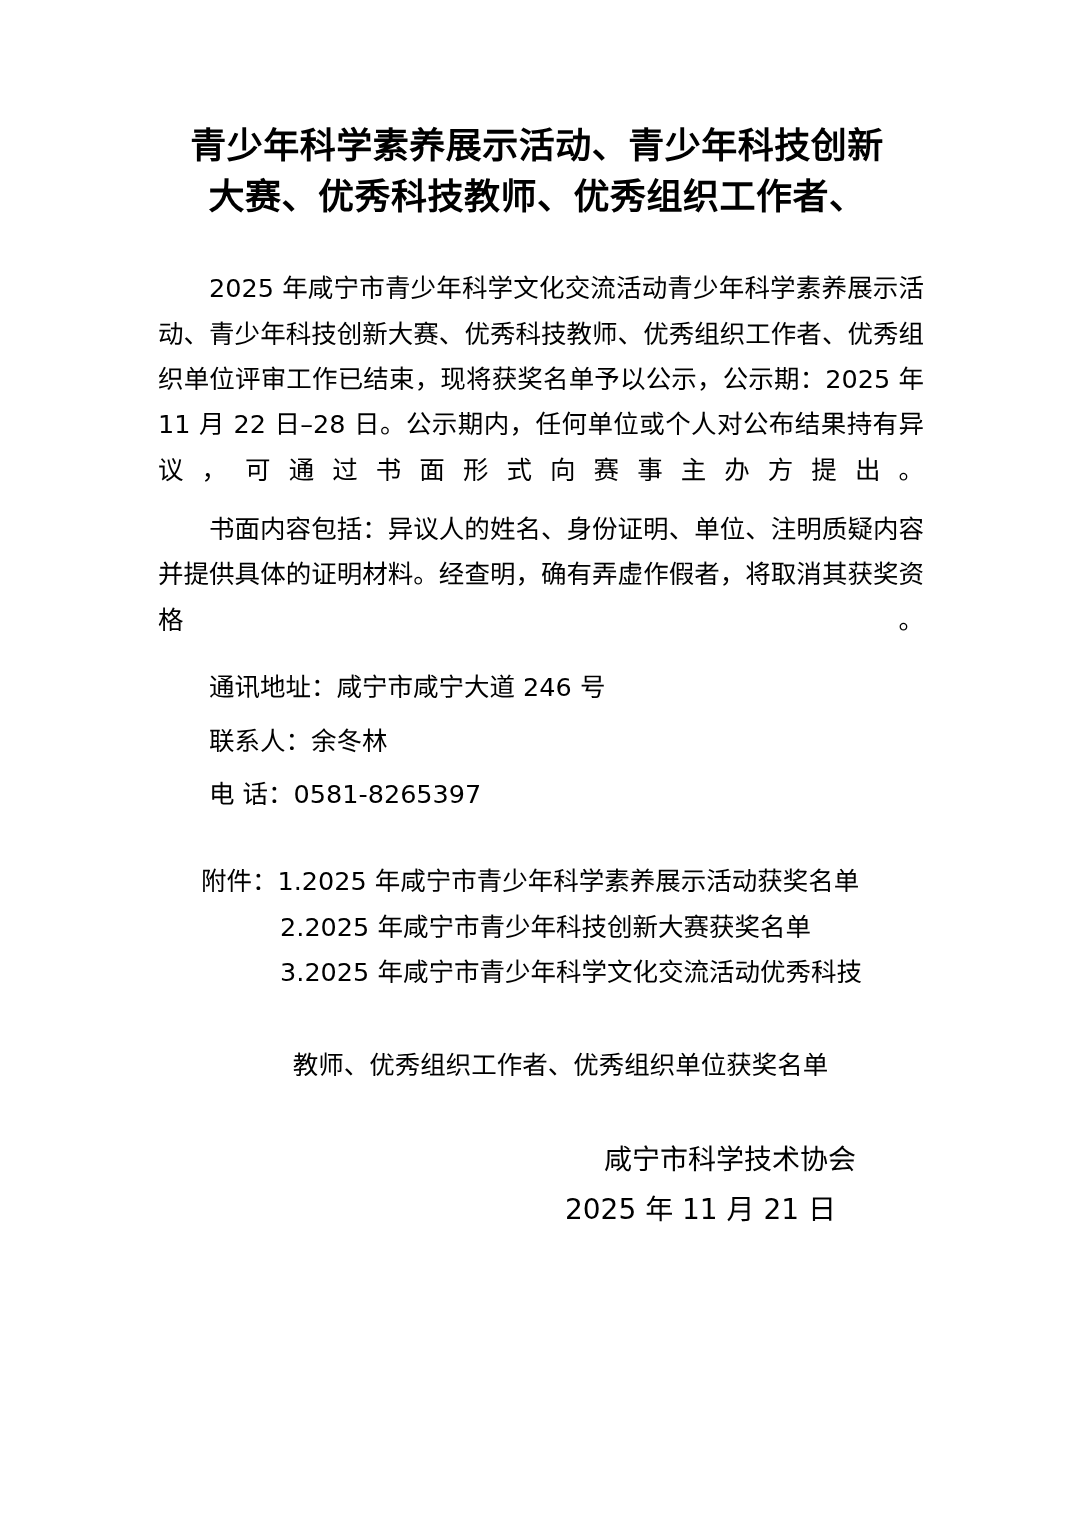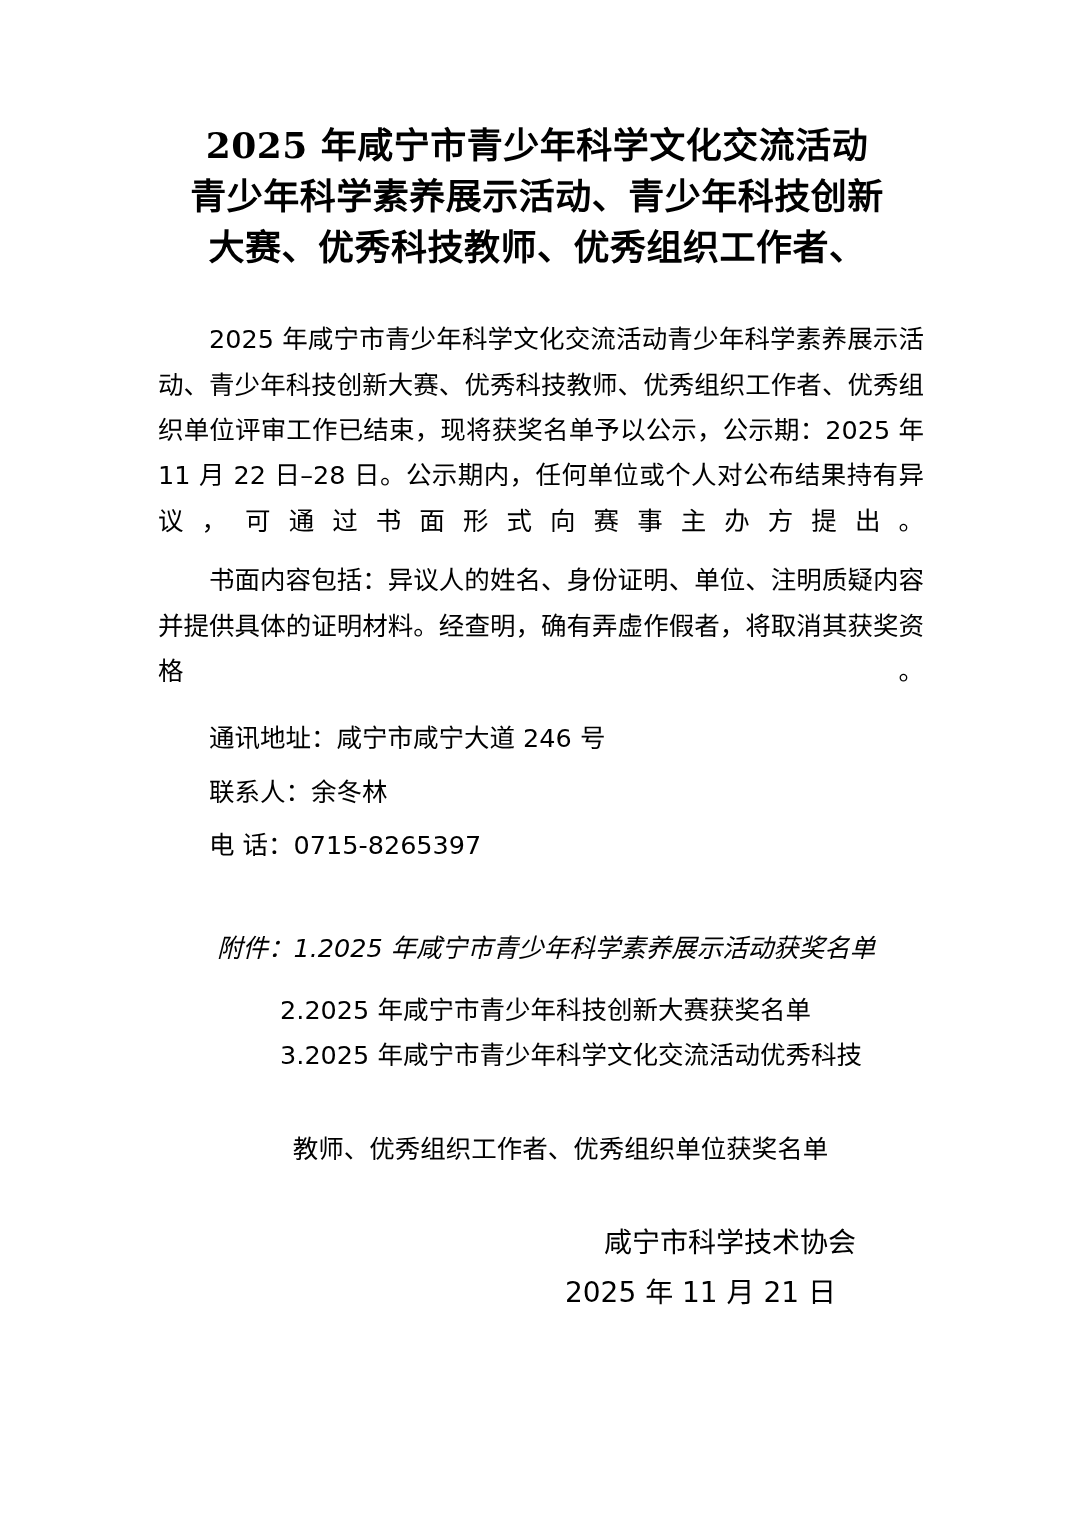--- a/index.html
+++ b/index.html
@@ -58,24 +58,23 @@
   }
   .spacer-sm { height: 14px; }
   .spacer-md { height: 34px; }
   .spacer-lg { height: 46px; }
   .attach {
     font-family: "DejaVu Sans", "Liberation Sans", sans-serif;
     font-size: 25.5px;
     line-height: 1.78;
   }
   .attach .att-first {
-    margin: 16px;
+    margin: 0;
     text-indent: 2em;
     white-space: nowrap;
-    font-style: italic;
   }
   .attach .att-item {
     margin: 0;
     padding-left: 5.1em;
     white-space: nowrap;
   }
   .attach .att-item.cont {
     padding-left: 5.6em;
     margin-top: 48px;
   }
@@ -95,38 +94,37 @@
     padding-right: 88px;
     white-space: nowrap;
   }
 </style>
 </head>
 <body>
 
 <div class="page">
 
   <h1 class="doc-title">
-    <span class="tline">2025 年咸宁市青少年科学文化交流活动</span>
     <span class="tline">青少年科学素养展示活动、青少年科技创新</span>
     <span class="tline">大赛、优秀科技教师、优秀组织工作者、</span>
   </h1>
 
   <div class="body-block">
 
     <p class="para just-all">2025 年咸宁市青少年科学文化交流活动青少年科学素养展示活动、青少年科技创新大赛、优秀科技教师、优秀组织工作者、优秀组织单位评审工作已结束，现将获奖名单予以公示，公示期：2025 年 11 月 22 日–28 日。公示期内，任何单位或个人对公布结果持有异议，可通过书面形式向赛事主办方提出。</p>
 
     <div class="spacer-sm"></div>
 
     <p class="para just-all">书面内容包括：异议人的姓名、身份证明、单位、注明质疑内容并提供具体的证明材料。经查明，确有弄虚作假者，将取消其获奖资格。</p>
 
     <div class="spacer-sm"></div>
 
     <p class="line">通讯地址：咸宁市咸宁大道 246 号</p>
     <p class="line">联系人：余冬林</p>
-    <p class="line">电 话：0715-8265397</p>
+    <p class="line">电 话：0581-8265397</p>
 
     <div class="spacer-md"></div>
 
     <div class="attach">
       <p class="att-first">附件：1.2025 年咸宁市青少年科学素养展示活动获奖名单</p>
       <p class="att-item">2.2025 年咸宁市青少年科技创新大赛获奖名单</p>
       <p class="att-item">3.2025 年咸宁市青少年科学文化交流活动优秀科技</p>
       <p class="att-item cont">教师、优秀组织工作者、优秀组织单位获奖名单</p>
     </div>
 

